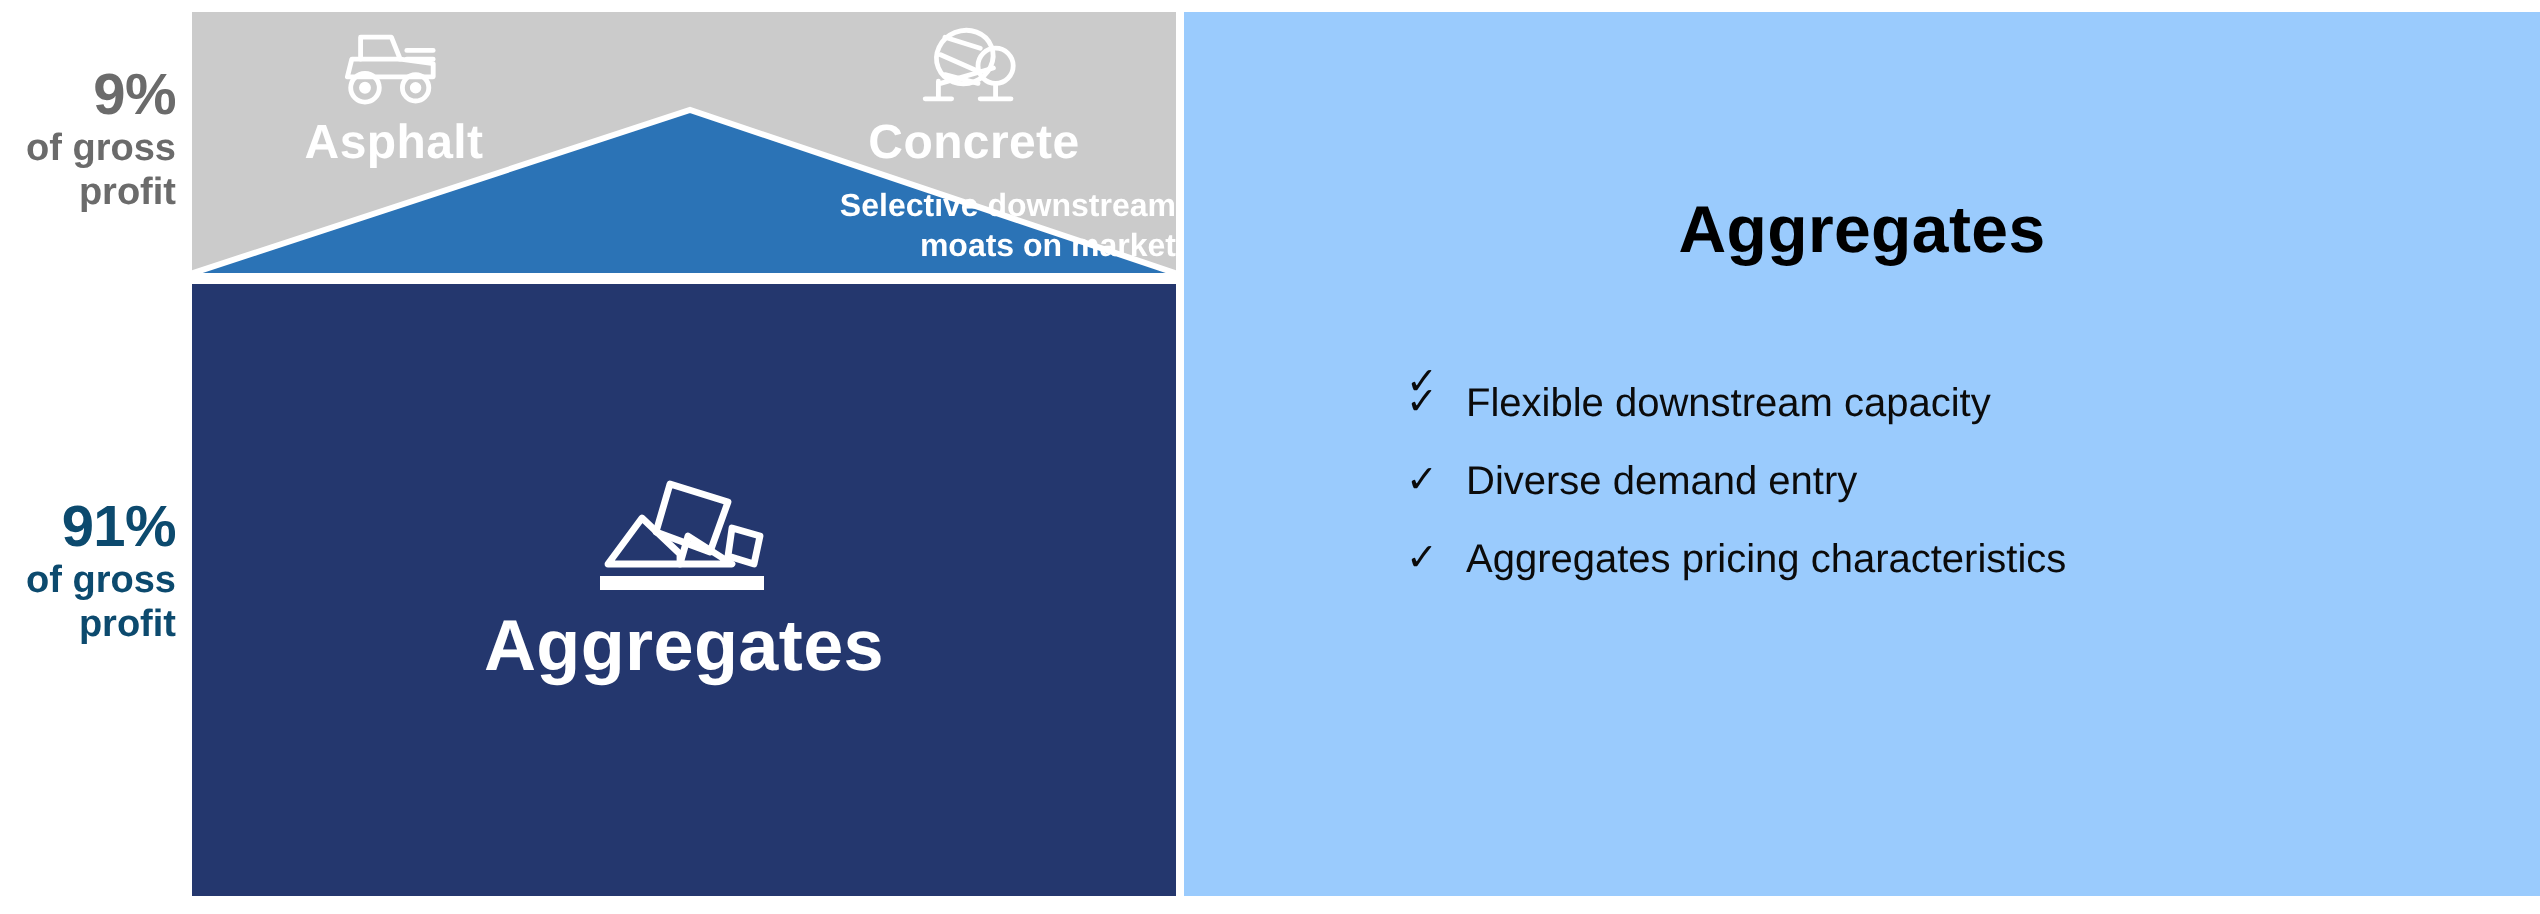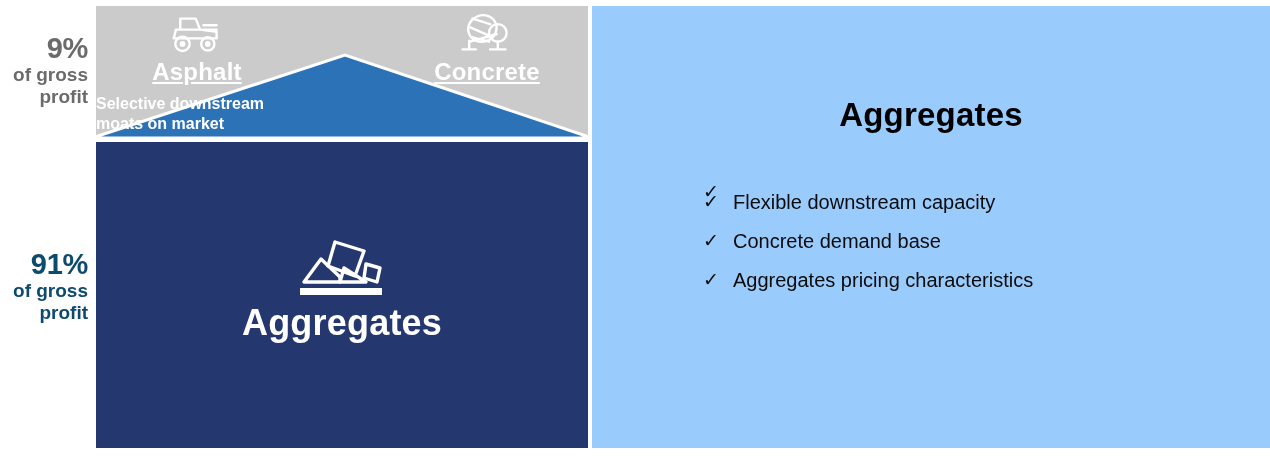--- a/index.html
+++ b/index.html
@@ -58,38 +58,37 @@
     left:0; top:0;
     width:492px; height:132px;
   }
 
   .band-item {
     position:absolute;
     top:6px;
     width:170px;
     text-align:center;
     color:#ffffff;
-    text-decoration:underline;
   }
   #band-asphalt  { left:16px; }
   #band-concrete { left:306px; }
 
   .band-icon { display:block; height:44px; margin:0 auto 2px; }
   .band-name {
     display:block;
     font-size:24px;
     font-weight:bold;
     letter-spacing:0.2px;
   }
 
   .wedge-caption {
     position:absolute;
     left:0; top:88px;
     width:492px;
-    text-align:left;
+    text-align:right;
     color:#ffffff;
     font-size:16px;
     font-weight:bold;
     line-height:1.22;
     z-index:4;
   }
 
   
   .lower-block {
     position:absolute;
@@ -235,21 +234,21 @@
     <ul class="bullets">
       <li class="bullet">
         <span class="bullet-mark">✓</span>
       </li>
       <li class="bullet">
         <span class="bullet-mark">✓</span>
         <span>Flexible downstream capacity</span>
       </li>
       <li class="bullet">
         <span class="bullet-mark">✓</span>
-        <span>Concrete demand base</span>
+        <span>Diverse demand entry</span>
       </li>
       <li class="bullet">
         <span class="bullet-mark">✓</span>
         <span>Aggregates pricing characteristics</span>
       </li>
     </ul>
   </div>
 
 </div>
 

